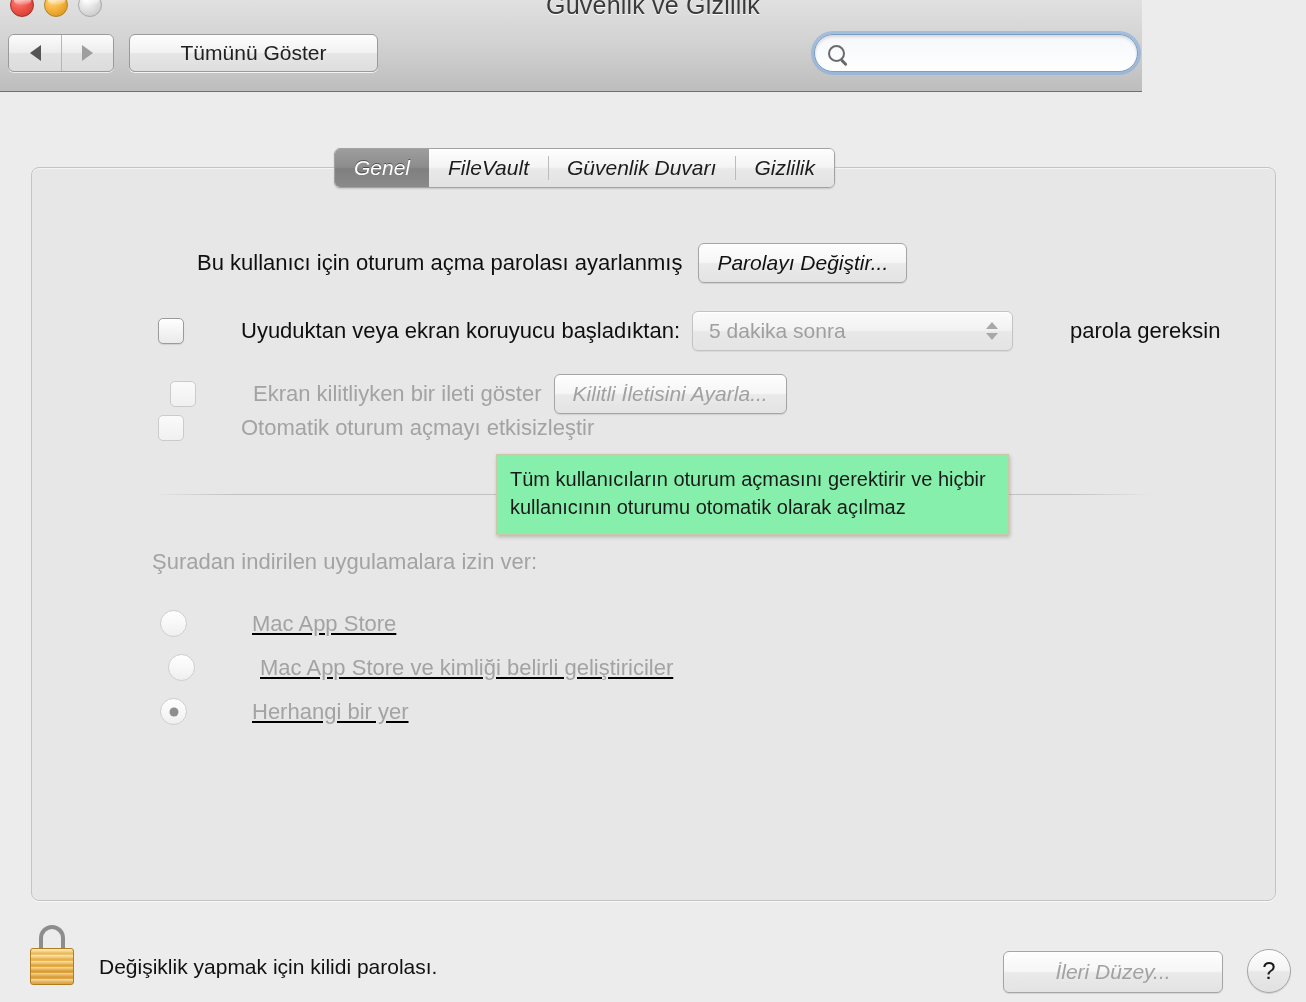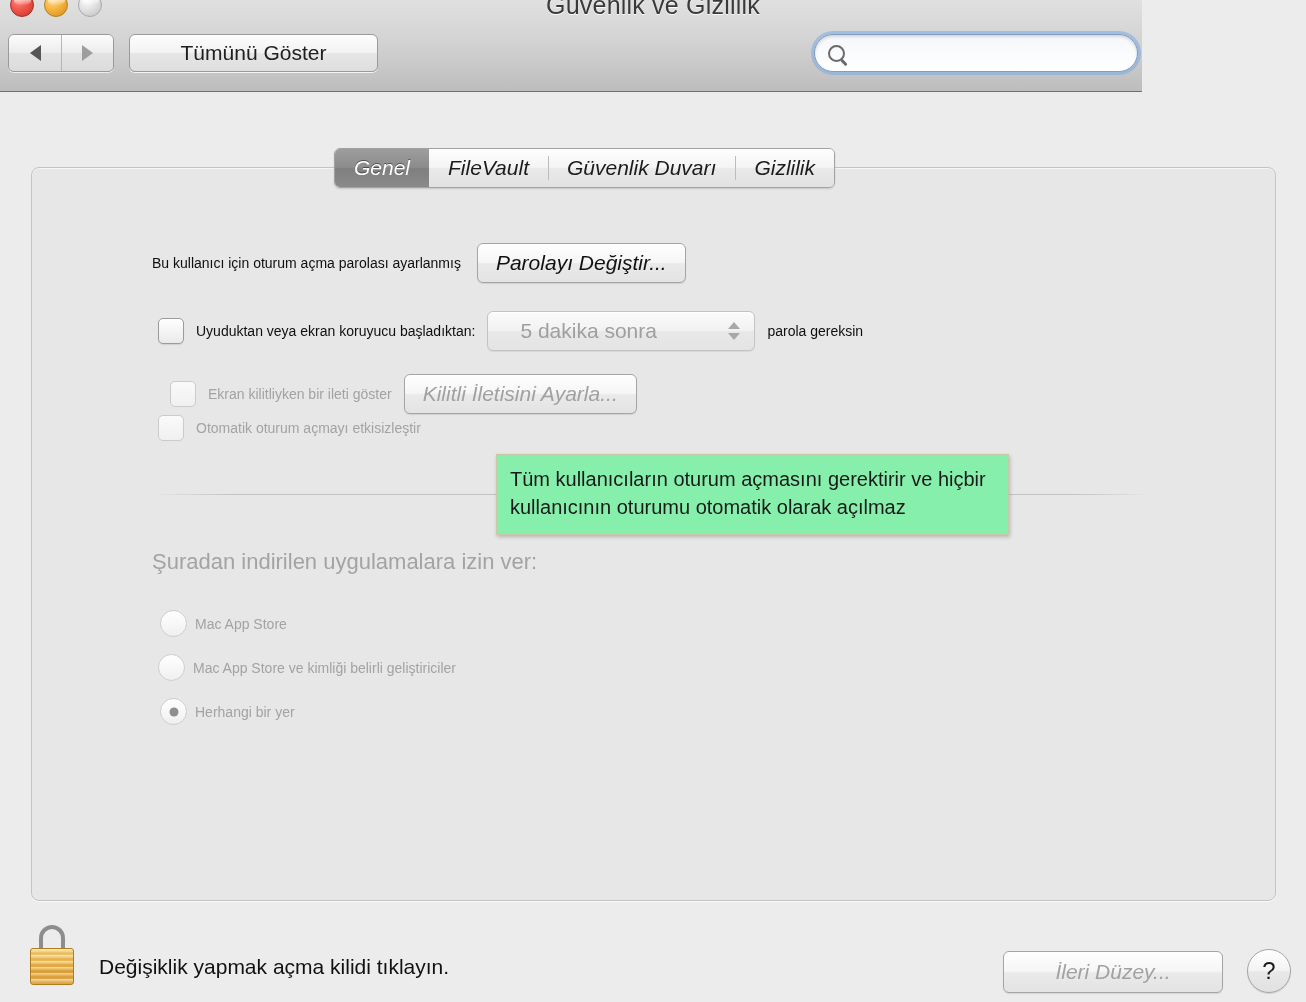--- a/index.html
+++ b/index.html
@@ -133,21 +133,21 @@
     background: #e7e7e7;
     border: 1px solid #c4c4c4;
     border-radius: 8px;
     box-shadow: inset 0 1px 0 #f4f4f4, 0 1px 1px rgba(255,255,255,0.7);
   }
 
   .row-pass {
     position: absolute; left: 152px; top: 243px;
     display: flex; align-items: center; gap: 16px;
   }
-  .lbl { font-size: 14px; color: #0f0f0f; white-space: nowrap; }
+  .lbl { font-size: 22px; color: #0f0f0f; white-space: nowrap; margin-left: 45px; }
   .lbl.dim { color: #a3a3a3; }
 
   .btn {
     border: 1px solid #a5a5a5; border-radius: 6px;
     background: linear-gradient(to bottom, #fefefe 0%, #f6f6f6 48%, #eaeaea 52%, #e3e3e3 100%);
     box-shadow: 0 1px 1px rgba(0,0,0,0.10), inset 0 1px 0 rgba(255,255,255,0.9);
     font-size: 21px; color: #111;
     display: flex; align-items: center; justify-content: center;
     padding: 0 18px; height: 40px; white-space: nowrap;
     font-family: "Liberation Sans", sans-serif;
@@ -167,42 +167,42 @@
     box-shadow: 0 1px 1px rgba(0,0,0,0.10), inset 0 1px 0 #fff;
     flex: none;
   }
   .cb.dim { border-color: #cbcbcb; background: linear-gradient(to bottom, #fafafa, #f0f0f0); box-shadow: none; }
 
   .popup {
     position: relative;
     border: 1px solid #c3c3c3; border-radius: 6px;
     background: linear-gradient(to bottom, #fbfbfb 0%, #f2f2f2 48%, #e8e8e8 52%, #e4e4e4 100%);
     box-shadow: 0 1px 1px rgba(0,0,0,0.07), inset 0 1px 0 rgba(255,255,255,0.9);
-    height: 40px; width: 268px;
+    height: 40px; width: 321px;
     display: flex; align-items: center;
-    padding-left: 32px;
+    padding-left: 16px;
     font-size: 21px; color: #9f9f9f;
   }
   .popup .arrows {
     position: absolute; right: 14px; top: 50%; transform: translateY(-50%);
     display: flex; flex-direction: column; gap: 4px;
   }
   .ar-up { width: 0; height: 0; border-left: 6px solid transparent; border-right: 6px solid transparent; border-bottom: 7px solid #a8a8a8; }
   .ar-dn { width: 0; height: 0; border-left: 6px solid transparent; border-right: 6px solid transparent; border-top: 7px solid #a8a8a8; }
 
   .sep {
     position: absolute; left: 152px; top: 494px; width: 1000px; height: 1px;
     background: linear-gradient(to right, rgba(0,0,0,0.0), rgba(0,0,0,0.16) 8%, rgba(0,0,0,0.16) 92%, rgba(0,0,0,0.0));
   }
 
   .dl-title { position: absolute; left: 152px; top: 549px; font-size: 22px; color: #a3a3a3; }
 
-  .radio-row { position: absolute; display: flex; align-items: center; gap: 8px; }
+  .radio-row { position: absolute; display: flex; align-items: center; gap: 20px; text-decoration: underline; }
   .r1 { left: 160px; top: 610px; }
-  .r2 { left: 158px; top: 654px; }
+  .r2 { left: 168px; top: 654px; }
   .r3 { left: 160px; top: 698px; }
   .rb {
     width: 27px; height: 27px; border-radius: 50%;
     background: linear-gradient(to bottom, #ffffff 0%, #f6f6f6 60%, #efefef 100%);
     border: 1px solid #cecece;
     box-shadow: inset 0 1px 0 #fff;
     flex: none; position: relative;
   }
   .rb.on::after {
     content: ''; position: absolute; left: 50%; top: 50%;
@@ -343,18 +343,18 @@
   </div>
   <div class="radio-row r3">
     <span class="rb on"></span>
     <span class="lbl dim">Herhangi bir yer</span>
   </div>
 
   <div class="lock">
     <span class="shackle"></span>
     <span class="body"></span>
   </div>
-  <div class="lock-text">Değişiklik yapmak açma kilidi tıklayın.</div>
+  <div class="lock-text">Değişiklik yapmak için kilidi parolası.</div>
 
   <div class="btn adv" style="color:#a1a1a1;">İleri Düzey...</div>
   <div class="help">?</div>
 
 </div>
 
 </body></html>

